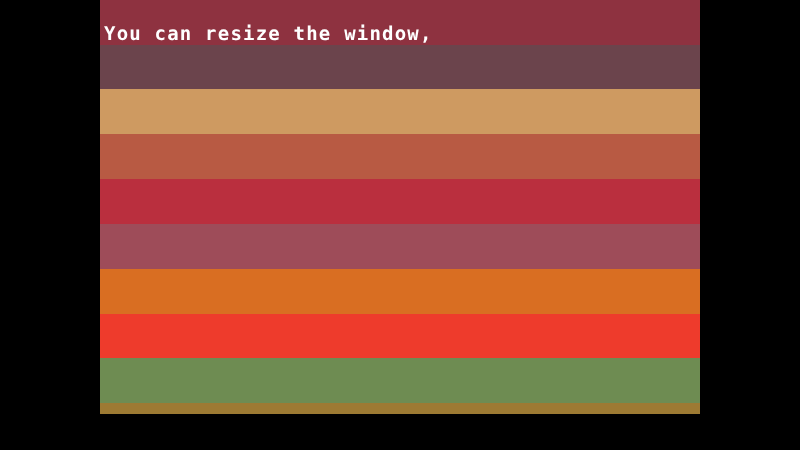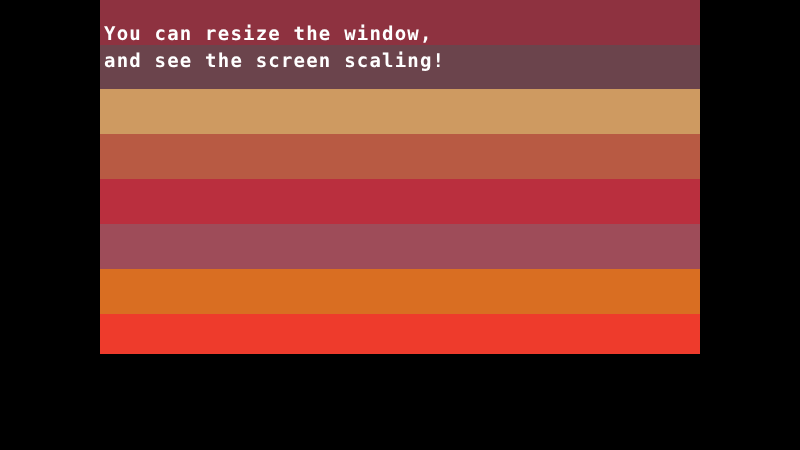--- a/index.html
+++ b/index.html
@@ -50,36 +50,35 @@
     line-height: 1;
     text-rendering: geometricPrecision;
     -webkit-font-smoothing: none;
     font-smooth: never;
     transform: scaleY(1.0);
   }
 </style>
 </head>
 <body>
 
-<div id="screen" style="width: 800px; height: 354px; background: rgb(0, 0, 0); text-align: center;">
+<div id="screen" style="width: 800px; height: 414px; background: rgb(0, 0, 0); text-align: center;">
 
   <div id="viewport" style="left: 100px; top: 0px; width: 600px; height: 450px;">
       <div class="band" style="position: absolute; left: 0px; top: 0px; height: 45px; width: 600px; background: rgb(142, 50, 64);"></div>
       <div class="band" style="position: absolute; left: 0px; top: 45px; height: 44px; width: 600px; background: rgb(107, 68, 76);"></div>
       <div class="band" style="position: absolute; left: 0px; top: 89px; height: 45px; width: 600px; background: rgb(206, 154, 97);"></div>
       <div class="band" style="position: absolute; left: 0px; top: 134px; height: 45px; width: 600px; background: rgb(184, 90, 67);"></div>
       <div class="band" style="position: absolute; left: 0px; top: 179px; height: 45px; width: 600px; background: rgb(186, 47, 62);"></div>
       <div class="band" style="position: absolute; left: 0px; top: 224px; height: 45px; width: 600px; background: rgb(158, 76, 89);"></div>
       <div class="band" style="position: absolute; left: 0px; top: 269px; height: 45px; width: 600px; background: rgb(217, 110, 34);"></div>
       <div class="band" style="position: absolute; left: 0px; top: 314px; height: 44px; width: 600px; background: rgb(238, 59, 44);"></div>
       <div class="band" style="position: absolute; left: 0px; top: 358px; height: 45px; width: 600px; background: rgb(110, 140, 82);"></div>
       <div class="band" style="position: absolute; left: 0px; top: 403px; height: 47px; width: 600px; background: rgb(157, 122, 51);"></div>
     </div>
 
   <div class="letterbox" id="letterbox-left" style="left: 0px; width: 100px; background: rgb(0, 0, 0); height: 450px;"></div>
   <div class="letterbox" id="letterbox-right" style="left: 700px; width: 100px; background: rgb(0, 0, 0); height: 450px;"></div>
 
   <div id="overlay-text">
     <div class="msg-line" id="msg-line-1" style="left: 104px; top: 25px; color: rgb(255, 255, 255);">You can resize the window,</div>
-    <div class="msg-line" id="msg-line-2" style="left: 104px; top: 52px; color: rgb(255, 255, 255);">and see the screen scaling!</div>
   </div>
 
 </div>
 
 </body></html>

